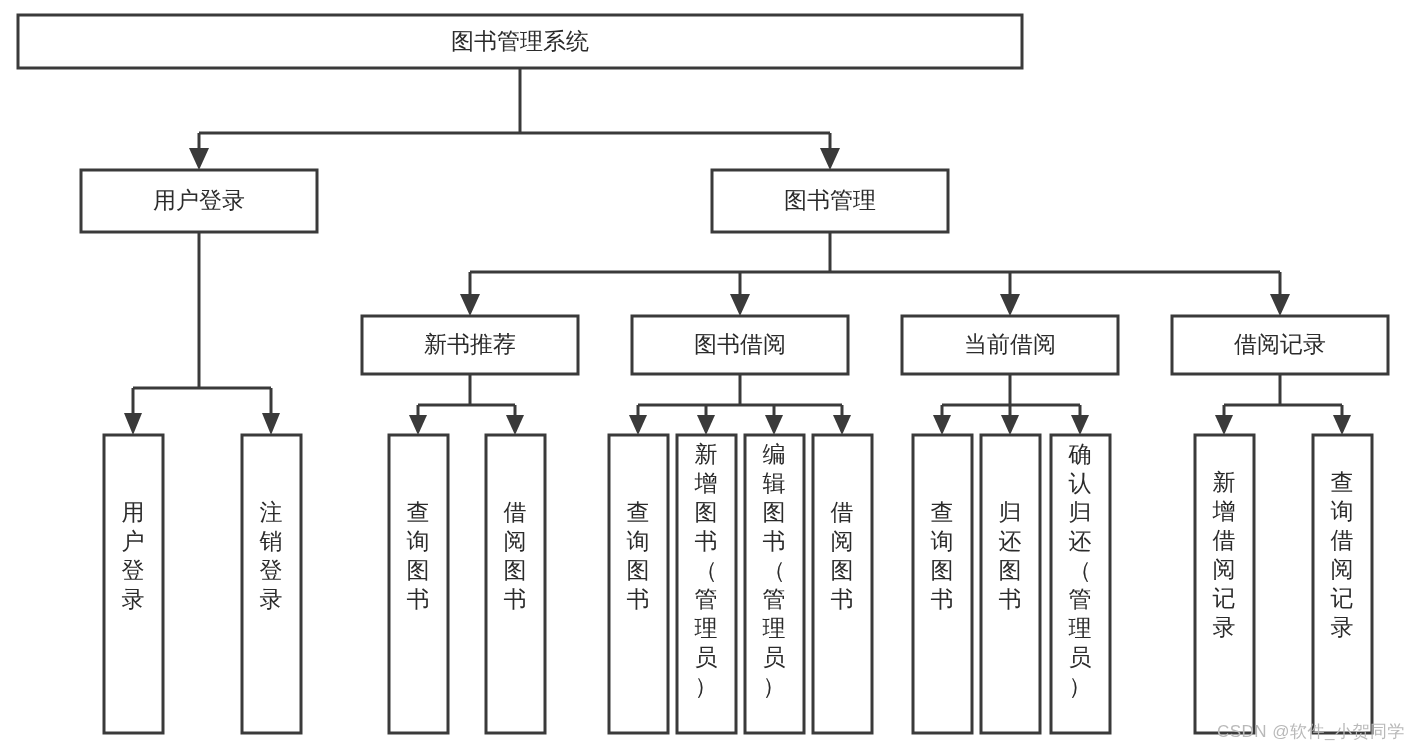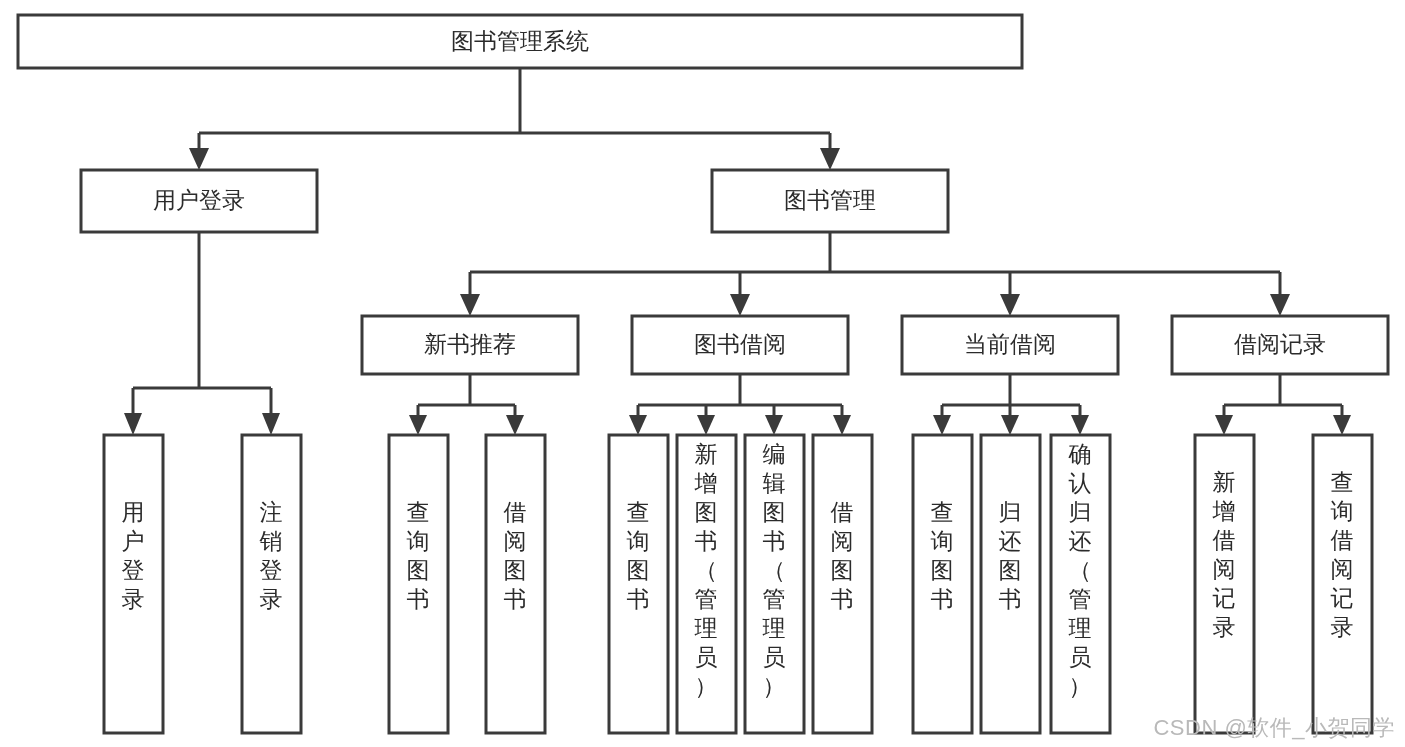--- a/index.html
+++ b/index.html
@@ -44,24 +44,24 @@
     dominant-baseline: middle;
   }
   .node-label-v {
     font-family: "Liberation Sans", "DejaVu Sans", sans-serif;
     font-size: 23px;
     fill: #2b2b2b;
     text-anchor: middle;
   }
   .watermark {
     position: absolute;
-    right: 10px;
+    right: 0;
     bottom: 4px;
     font-family: "Liberation Sans", "DejaVu Sans", sans-serif;
-    font-size: 22px;
+    font-size: 17px;
     color: #b9b9b9;
     white-space: nowrap;
     letter-spacing: 0.5px;
   }
 </style>
 </head>
 <body>
 
 <svg id="diagram" viewBox="0 0 1405 747">
 

